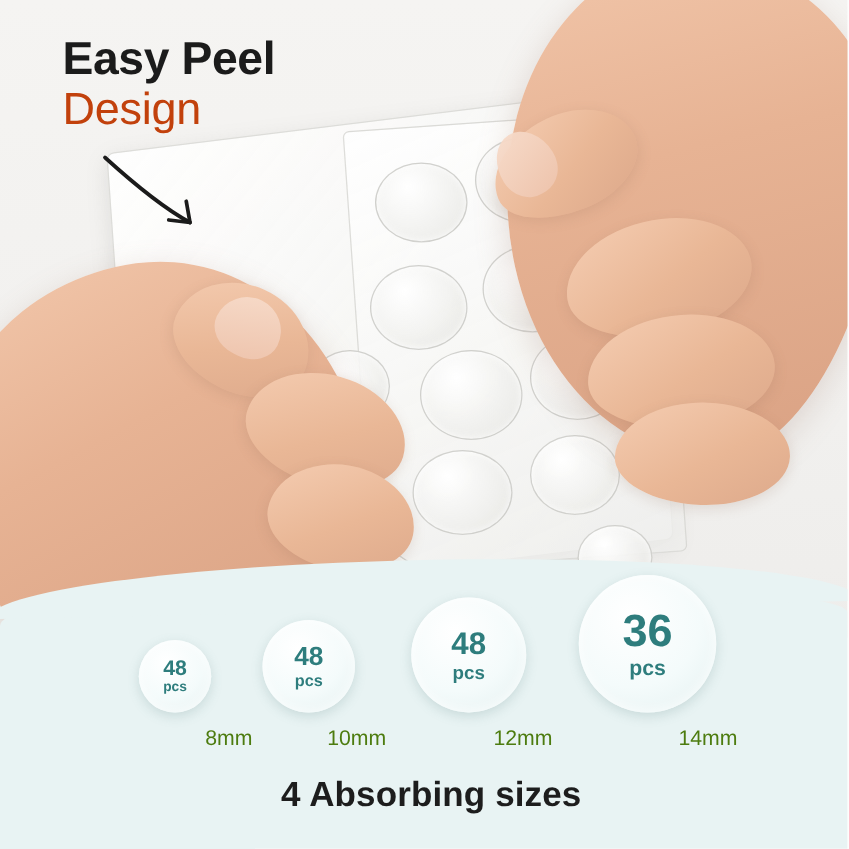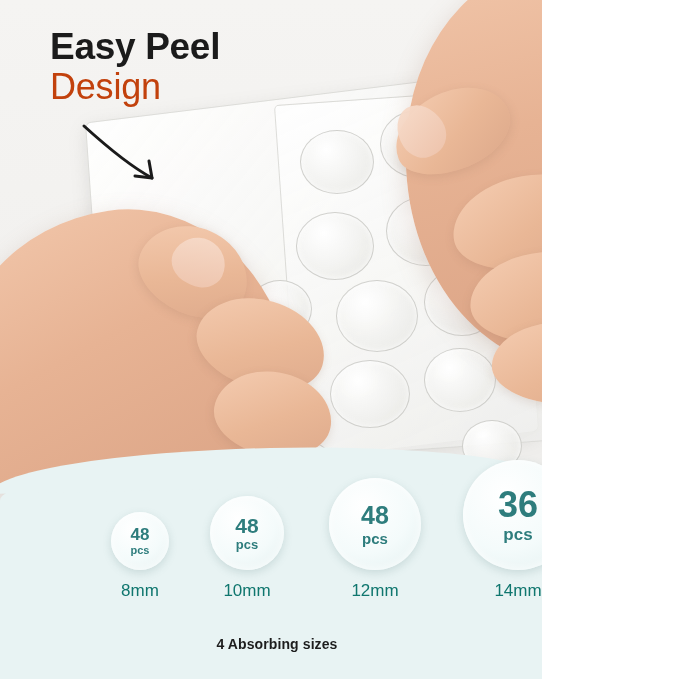--- a/index.html
+++ b/index.html
@@ -8,21 +8,21 @@
   }
   body {
     width: 679px;
     height: 679px;
     font-family: "Liberation Sans", sans-serif;
     background: #ffffff;
     overflow: hidden;
   }
   .stage {
     position: relative;
-    width: 542px;
+    width: 678px;
     height: 679px;
     background: #f7f7f5;
     overflow: hidden;
   }
 
   
   .bg-top {
     position: absolute;
     left: 0; top: 0; right: 0;
     height: 510px;
@@ -191,30 +191,31 @@
     font-weight: 700;
     color: #2e7d7d;
   }
   .patch .pcs {
     font-weight: 700;
     color: #2e7d7d;
   }
   .mm {
     margin-top: 11px;
     font-size: 17px;
-    color: #0f766e;
+    color: #4d7c0f;
     font-weight: 400;
+    text-align: right;
   }
 
   .caption {
     position: absolute;
     left: 0; right: 16px;
     bottom: 27px;
     text-align: center;
-    font-size: 14px;
+    font-size: 28px;
     font-weight: 700;
     color: #1d1d1d;
     letter-spacing: 0.1px;
     margin-left: 28px;
   }
 </style>
 </head>
 <body>
 
 <div class="stage">

